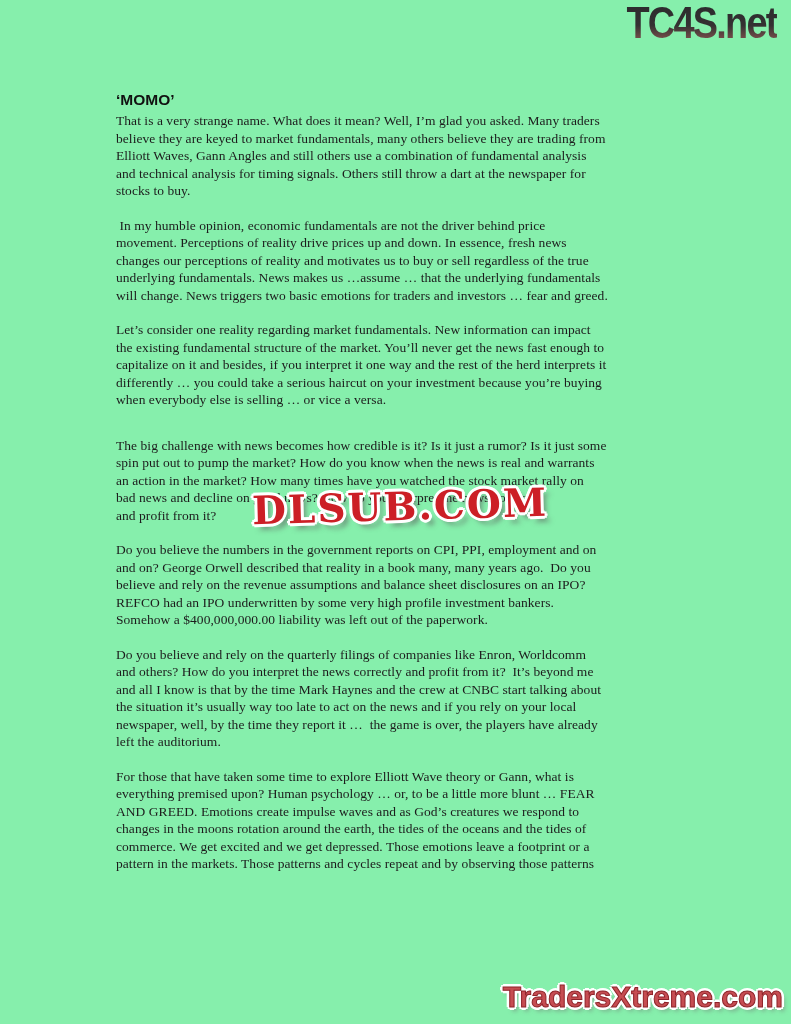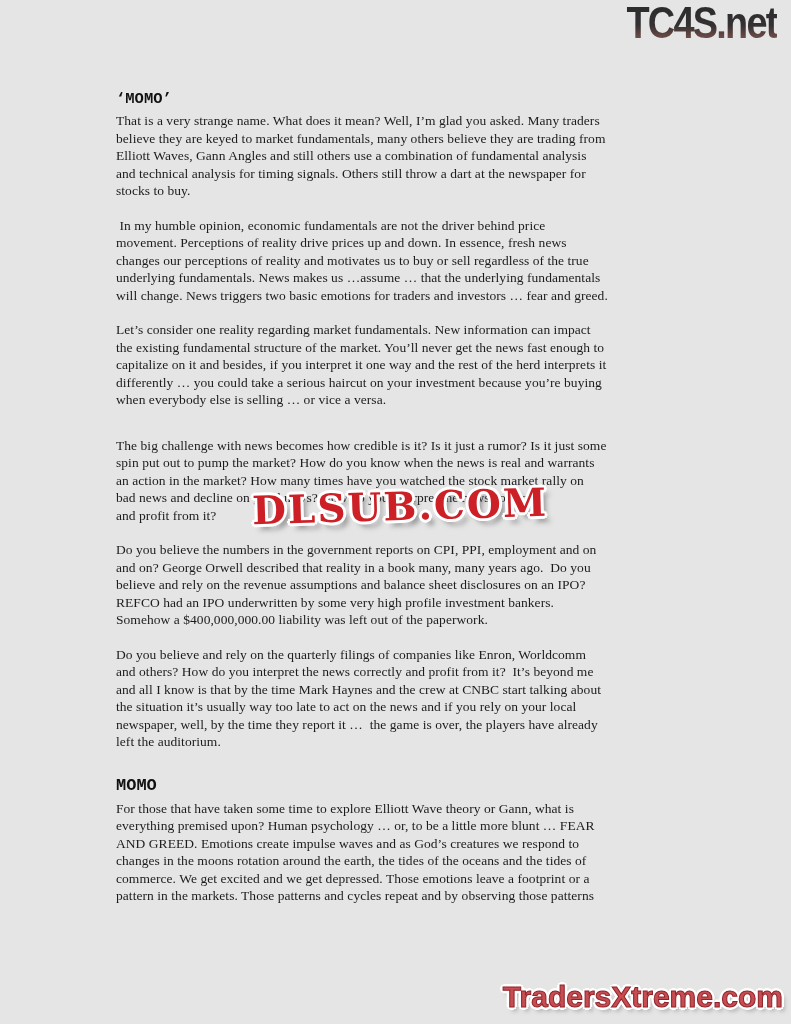--- a/index.html
+++ b/index.html
@@ -4,35 +4,35 @@
 <style>
   html, body {
     margin: 0;
     padding: 0;
     background: #ffffff;
   }
   #page {
     position: relative;
     width: 791px;
     height: 1024px;
-    background: #e5e5e5;
+    background: #86efac;
     overflow: hidden;
     font-family: "Liberation Serif", serif;
   }
 
   
   #content {
     position: absolute;
     left: 116px;
     top: 90px;
     width: 575px;
     color: #141414;
   }
   .doc-heading {
-    font-family: Liberation Mono, monospace;
+    font-family: Liberation Sans, sans-serif;
     font-weight: bold;
     font-size: 15.5px;
     line-height: 19px;
     margin: 0 0 3px 0;
     color: #111;
   }
   .doc-heading.second {
     font-size: 17px;
     margin-top: 25px;
     margin-bottom: 5px;
@@ -147,21 +147,20 @@
 REFCO had an IPO underwritten by some very high profile investment bankers.
 Somehow a $400,000,000.00 liability was left out of the paperwork.</p>
 
     <p class="para">Do you believe and rely on the quarterly filings of companies like Enron, Worldcomm
 and others? How do you interpret the news correctly and profit from it?  It’s beyond me
 and all I know is that by the time Mark Haynes and the crew at CNBC start talking about
 the situation it’s usually way too late to act on the news and if you rely on your local
 newspaper, well, by the time they report it …  the game is over, the players have already
 left the auditorium.</p>
 
-    <h2 class="doc-heading second">MOMO</h2>
 
     <p class="para">For those that have taken some time to explore Elliott Wave theory or Gann, what is
 everything premised upon? Human psychology … or, to be a little more blunt … FEAR
 AND GREED. Emotions create impulse waves and as God’s creatures we respond to
 changes in the moons rotation around the earth, the tides of the oceans and the tides of
 commerce. We get excited and we get depressed. Those emotions leave a footprint or a
 pattern in the markets. Those patterns and cycles repeat and by observing those patterns</p>
 
   </div>
 

